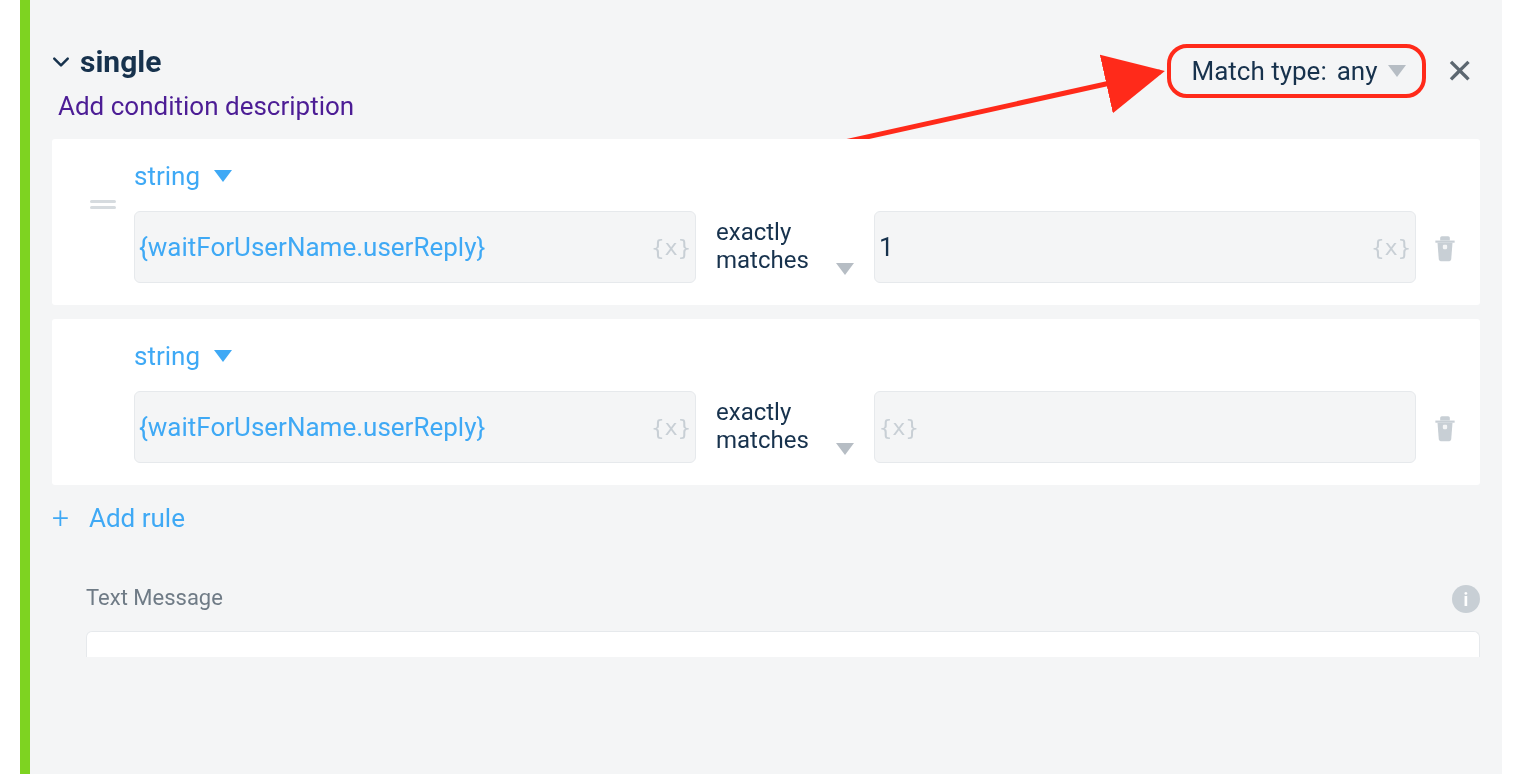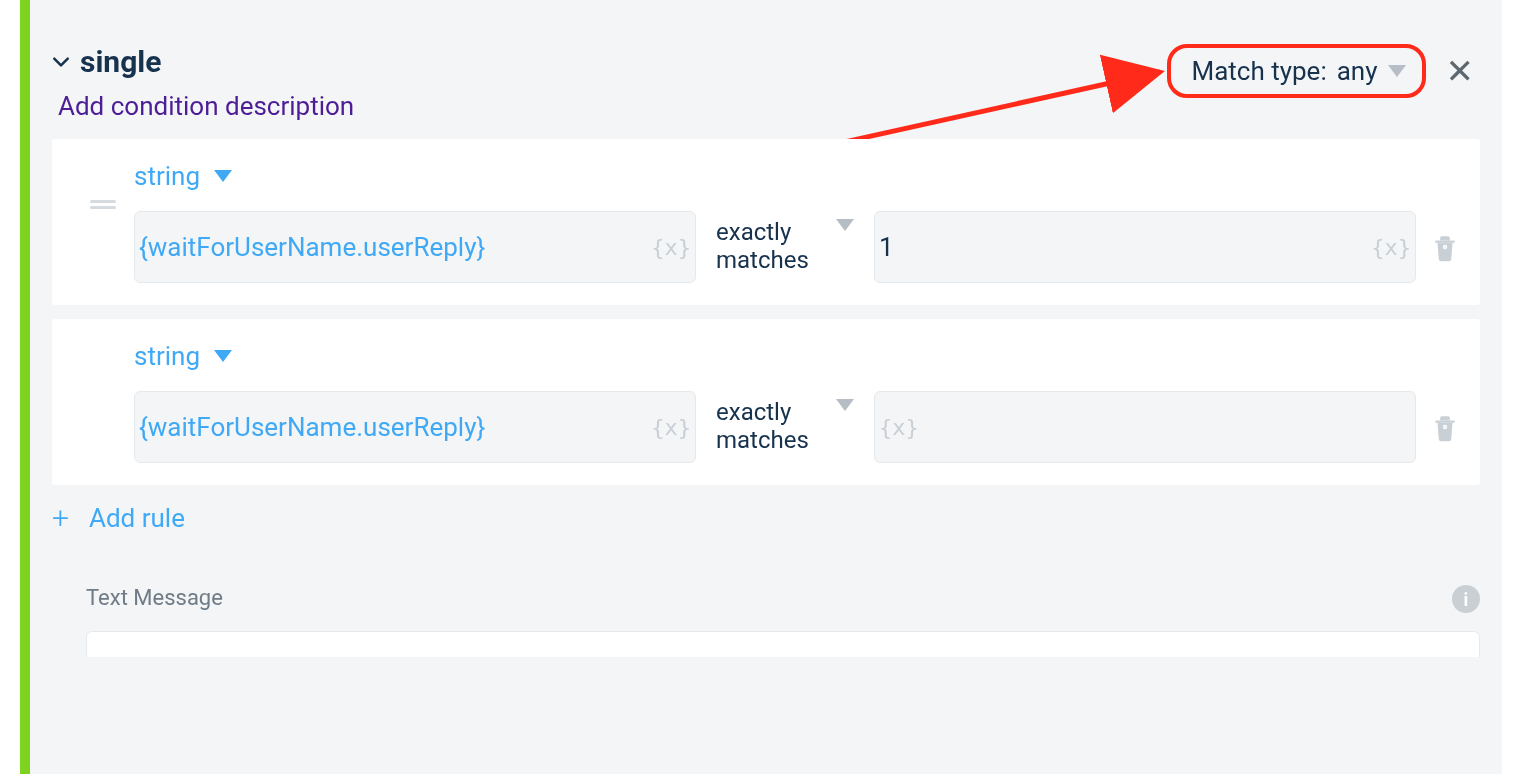--- a/index.html
+++ b/index.html
@@ -125,21 +125,21 @@
   }
   .field.variable { color: #3fa9f5; }
   .field.value    { color: #17324d; }
   .field-text { flex: 1; white-space: nowrap; overflow: hidden; }
   .var-badge {
     font-family: ui-monospace, Menlo, Consolas, monospace;
     color: #c8cfd5; font-size: 22px;
   }
   .operator {
     flex: 0 0 150px;
-    display: flex; align-items: flex-start; gap: 10px;
+    display: flex; align-items: flex-end; gap: 10px;
     padding: 0 6px;
   }
   .operator-text {
     font-size: 24px; color: #17324d; line-height: 1.15; text-align: left;
   }
   .field.value-col {
     flex: 1 1 auto;
   }
   .trash {
     flex: 0 0 30px;

